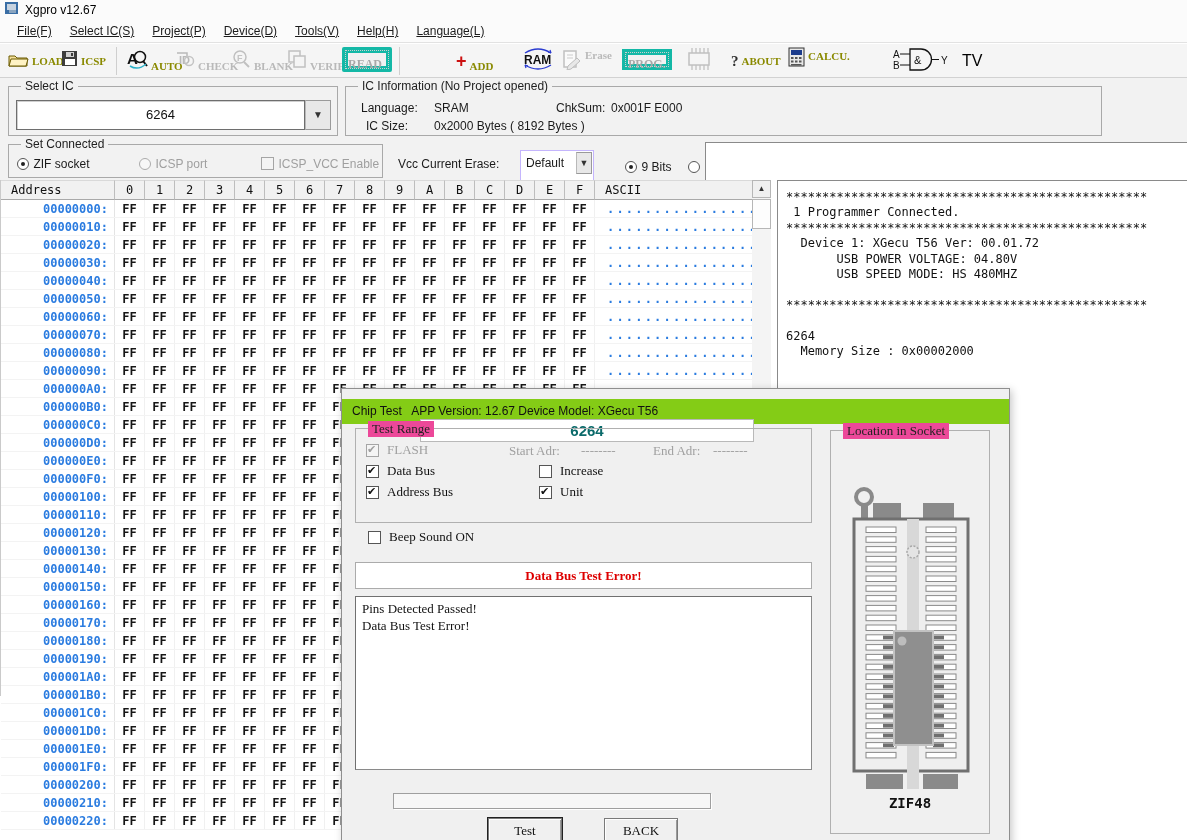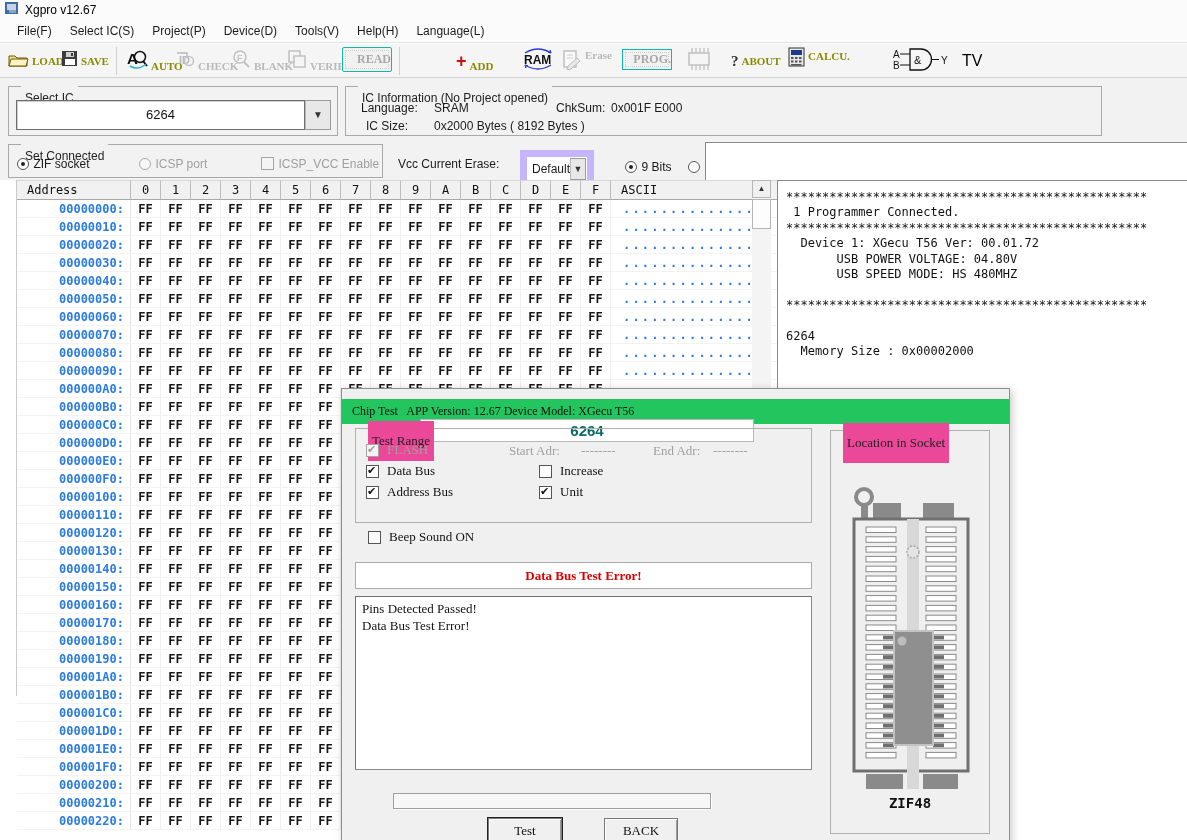--- a/index.html
+++ b/index.html
@@ -7,55 +7,55 @@
               font-family:"Liberation Sans", sans-serif; }
   :root{
     --olive:#8a8a00; --dis:#b9b9b9; --blue:#2b7ce0; --red:#dd0000;
     --teal:#0a6a6a; --bd:#a9a9a9; --fsbg:#f2f2f2;
   }
   .abs{position:absolute;}
   
   #titlebar{left:0;top:0;width:1187px;height:20px;background:#fbfbfb;display:flex;align-items:center;gap:6px;padding-left:5px;}
   #titletext{font-size:12px;color:#000000;}
   #menubar{left:0;top:20px;width:1187px;height:23px;background:#fbfbfb;display:flex;align-items:center;padding-left:8px;border-bottom:1px solid #e2e2e2;}
-  #menubar span{font-size:12px;color:#1c1c1c;padding:0 9px;}
+  #menubar span{font-size:12px;color:#1c1c1c;padding:0 9px;text-decoration:underline;}
   #toolbar{left:0;top:44px;width:1187px;height:34px;background:#f5f5f5;border-bottom:1px solid #d2d2d2;}
   .titem{position:absolute;top:46px;height:30px;display:flex;align-items:center;gap:3px;}
   .tlabel{font:bold 11px "Liberation Serif", serif;color:var(--olive);}
   .tlabel.sub{align-self:flex-end;margin-bottom:4px;}
   .tlabel.dis{color:var(--dis);}
   .tsep{position:absolute;top:47px;width:1px;height:28px;background:#cfcfcf;}
-  .readbtn,.progbtn{position:absolute;background:#f1f1f1;border:1px solid #14b8a6;outline:1px dotted #cfcfcf;outline-offset:-4px;
-    color:#a8a8a8;font:bold 12px "Liberation Serif", serif;text-align:right;}
+  .readbtn,.progbtn{position:absolute;background:#f1f1f1;border:6px solid #14b8a6;outline:1px dotted #cfcfcf;outline-offset:-4px;
+    color:#a8a8a8;font:bold 12px "Liberation Serif", serif;text-align:left;}
   .readbtn{left:342px;top:47px;width:50px;height:25px;line-height:23px;border-radius:2px;}
   .progbtn{left:622px;top:49px;width:50px;height:21px;line-height:19px;}
   .plus{color:#c11;font:bold 18px "Liberation Sans",sans-serif;line-height:18px;}
   .qmark{color:#2f2f2f;font:bold 15px "Liberation Serif",serif;}
   
   #bandtop{left:0;top:78px;width:1187px;height:102px;background:var(--fsbg);}
   .fs{position:absolute;border:1px solid var(--bd);}
-  .fs .lg{position:absolute;top:-8px;left:12px;background:var(--fsbg);padding:12px 4px;font-size:12px;color:#222;line-height:14px;}
+  .fs .lg{position:absolute;top:-8px;left:12px;background:var(--fsbg);padding:0 4px;font-size:12px;color:#222;line-height:14px;}
   .fs.white .lg{background:#f0f0f0;}
   .t12{font-size:12px;color:#1a1a1a;}
   .gray{color:#9f9f9f !important;}
   
   #combo{left:16px;top:100px;width:289px;height:30px;background:#fff;border:1px solid #6e6e6e;box-shadow:inset 1px 1px 0 #cfcfcf;
     text-align:center;font-size:13px;color:#111;line-height:28px;}
   .dropbtn{background:#e8e8e8;border:1px solid #9a9a9a;border-left:1px solid #b9b9b9;color:#333;text-align:center;}
   #combodrop{left:305px;top:100px;width:26px;height:30px;font-size:10px;line-height:28px;}
   
   .radio{display:inline-block;width:12px;height:12px;border-radius:50%;border:1px solid #555;background:#fff;position:relative;vertical-align:-2px;}
   .radio.sel::after{content:"";position:absolute;inset:3px;border-radius:50%;background:#222;}
   .radio.dis{border-color:#ababab;background:#f7f7f7;}
   .cb{display:inline-block;width:13px;height:13px;border:1px solid #555;background:#fff;position:relative;vertical-align:-2px;}
   .cb.dis{border-color:#a5a5a5;background:#f4f4f4;}
   .cb.chk::after{content:"\2714";position:absolute;left:0px;top:-2px;font-size:11px;color:#111;}
   .cb.dis.chk::after{color:#9f9f9f;}
   
-  #hexwrap{left:16px;top:180px;width:771px;height:516px;background:#fff;border-left:1px solid #cacaca;font-family:"DejaVu Sans Mono",monospace;}
+  #hexwrap{left:0;top:180px;width:771px;height:516px;background:#fff;border-left:1px solid #cacaca;font-family:"DejaVu Sans Mono",monospace;}
   #hexhead{display:flex;height:20px;font-size:12px;color:#111;}
   #hexhead .hc{background:#f1f1f1;border-right:1px solid #bdbdbd;border-bottom:1px solid #a9a9a9;border-top:1px solid #d9d9d9;
     height:20px;line-height:18px;text-align:center;}
   #hexhead .hc.addr{width:114px;text-align:left;padding-left:10px;}
   #hexhead .hc.byte{width:30px;}
   #hexhead .hc.asc{flex:1;text-align:left;padding-left:10px;}
   .hxrow{display:flex;height:18px;line-height:18px;border-bottom:1px solid #f3f3f3;font-size:12px;font-weight:bold;}
   .hxaddr{width:114px;text-align:right;padding-right:6px;color:var(--blue);border-right:1px solid #e4e4e4;}
   .hxb{width:30px;text-align:center;color:#161616;border-right:1px solid #f0f0f0;}
   .hxa{flex:1;color:var(--blue);padding-left:12px;letter-spacing:2.2px;overflow:hidden;}
@@ -64,22 +64,22 @@
   #vsb .btn{position:absolute;left:0;top:0;width:19px;height:18px;background:#f0f0f0;border:1px solid #b6b6b6;
     font-size:8px;color:#333;text-align:center;line-height:16px;}
   #vsb .thumb{position:absolute;left:0;top:19px;width:19px;height:30px;background:#fdfdfd;border:1px solid #b6b6b6;}
   
   #logtopstrip{left:705px;top:142px;width:482px;height:38px;background:#fff;border-top:1px solid #8a8a8a;border-left:1px solid #8a8a8a;}
   #logpanel{left:777px;top:180px;width:410px;height:660px;background:#fff;border-left:1px solid #8a8a8a;border-top:1px solid #8a8a8a;}
   #logpre{position:absolute;left:8px;top:9px;font:12px/15.4px "DejaVu Sans Mono",monospace;color:#111;white-space:pre;}
   
   #dialog{left:341px;top:388px;width:669px;height:460px;background:#f0f0f0;border:1px solid #8f8f8f;
     box-shadow:2px 2px 8px rgba(0,0,0,.22);z-index:10;}
-  #dlgtitle{position:absolute;left:0;top:10px;width:100%;height:25px;background:#22c55e;font-size:12px;color:#111;
-    line-height:25px;padding-left:10px;white-space:pre;font-family:Liberation Serif, serif;}
+  #dlgtitle{position:absolute;left:0;top:10px;width:100%;height:25px;background:#84cc16;font-size:12px;color:#111;
+    line-height:25px;padding-left:10px;white-space:pre;}
   #chipbox{position:absolute;left:78px;top:30px;width:334px;height:23px;background:#fff;border:1px solid #b9b9b9;
     text-align:center;font:bold 15px "Liberation Sans",sans-serif;color:var(--teal);line-height:21px;}
   .dser{font:13px "Liberation Serif",serif;color:#111;}
   .dser.g{color:#a0a0a0;}
   #fs-testrange{left:355px;top:428px;width:457px;height:95px;border:1px solid #b0b0b0;}
   #fs-testrange .lg,#fs-loc .lg{font:13px "Liberation Serif",serif;background:#ec4899;}
   .drow{position:absolute;display:flex;align-items:center;gap:8px;}
   #errbox{left:355px;top:562px;width:457px;height:27px;background:#fff;border:1px solid #ababab;
     text-align:center;font:bold 13px "Liberation Serif",serif;color:var(--red);line-height:25px;}
   #dlglog{left:355px;top:596px;width:457px;height:174px;background:#fff;border:1px solid #8a8a8a;
@@ -127,21 +127,21 @@
       </svg></span>
   <span class="tlabel">LOAD</span>
 </div>
 <div class="titem" style="left:62px">
   <span><svg width="16" height="16">
         <rect x="0" y="0" width="15" height="15" fill="#3c3c3c"></rect>
         <rect x="4" y="1" width="8" height="5" fill="#cfcfcf"></rect>
         <rect x="9" y="2" width="2" height="3" fill="#3c3c3c"></rect>
         <rect x="3" y="8" width="10" height="6" fill="#ffffff"></rect>
       </svg></span>
-  <span class="tlabel">SAVE</span>
+  <span class="tlabel">ICSP</span>
 </div>
 <div class="tsep" style="left:116px"></div>
 <div class="titem" style="left:126px">
   <span><svg width="22" height="22">
         <text x="1" y="16" font-size="15" font-weight="bold" fill="#111">A</text>
         <circle cx="14" cy="9" r="5.5" fill="none" stroke="#111" stroke-width="1.5"></circle>
         <line x1="17" y1="13" x2="21" y2="18" stroke="#111" stroke-width="2"></line>
         <path d="M4,18 Q12,23 20,16" fill="none" stroke="#2ab0c8" stroke-width="1.5"></path>
       </svg></span>
   <span class="tlabel sub">AUTO</span>
@@ -266,21 +266,21 @@
   <span class="abs t12" style="left:88px;top:32px">0x2000 Bytes ( 8192 Bytes )</span>
 </div>
 
 <div class="abs fs" style="left:8px;top:144px;width:375px;height:34px">
   <span class="lg">Set Connected</span>
   <span class="abs" style="left:8px;top:9px"><span class="radio sel"></span> <span class="t12">ZIF socket</span></span>
   <span class="abs" style="left:130px;top:9px"><span class="radio dis"></span> <span class="t12 gray">ICSP port</span></span>
   <span class="abs" style="left:252px;top:9px"><span class="cb dis"></span> <span class="t12 gray">ICSP_VCC Enable</span></span>
 </div>
 <span class="abs t12" style="left:398px;top:157px">Vcc Current Erase:</span>
-<div class="abs" style="left:520px;top:150px;width:74px;height:42px;background:#fff;border:7px solid #c4b5fd">
+<div class="abs" style="left:520px;top:150px;width:74px;height:42px;background:#fff;border:1px solid #c4b5fd">
   <span class="abs t12" style="left:5px;top:5px">Default</span>
   <span class="abs dropbtn" style="right:1px;top:1px;width:16px;height:22px;font-size:9px;line-height:21px">▼</span>
 </div>
 <span class="abs" style="left:625px;top:157px"><span class="radio sel"></span> <span class="t12">9 Bits</span></span>
 <span class="abs" style="left:688px;top:157px"><span class="radio"></span> <span class="t12">16 Bits</span></span>
 
 <div class="abs" id="hexwrap">
   <div id="hexhead">
     <div class="hc addr">Address</div>
 

